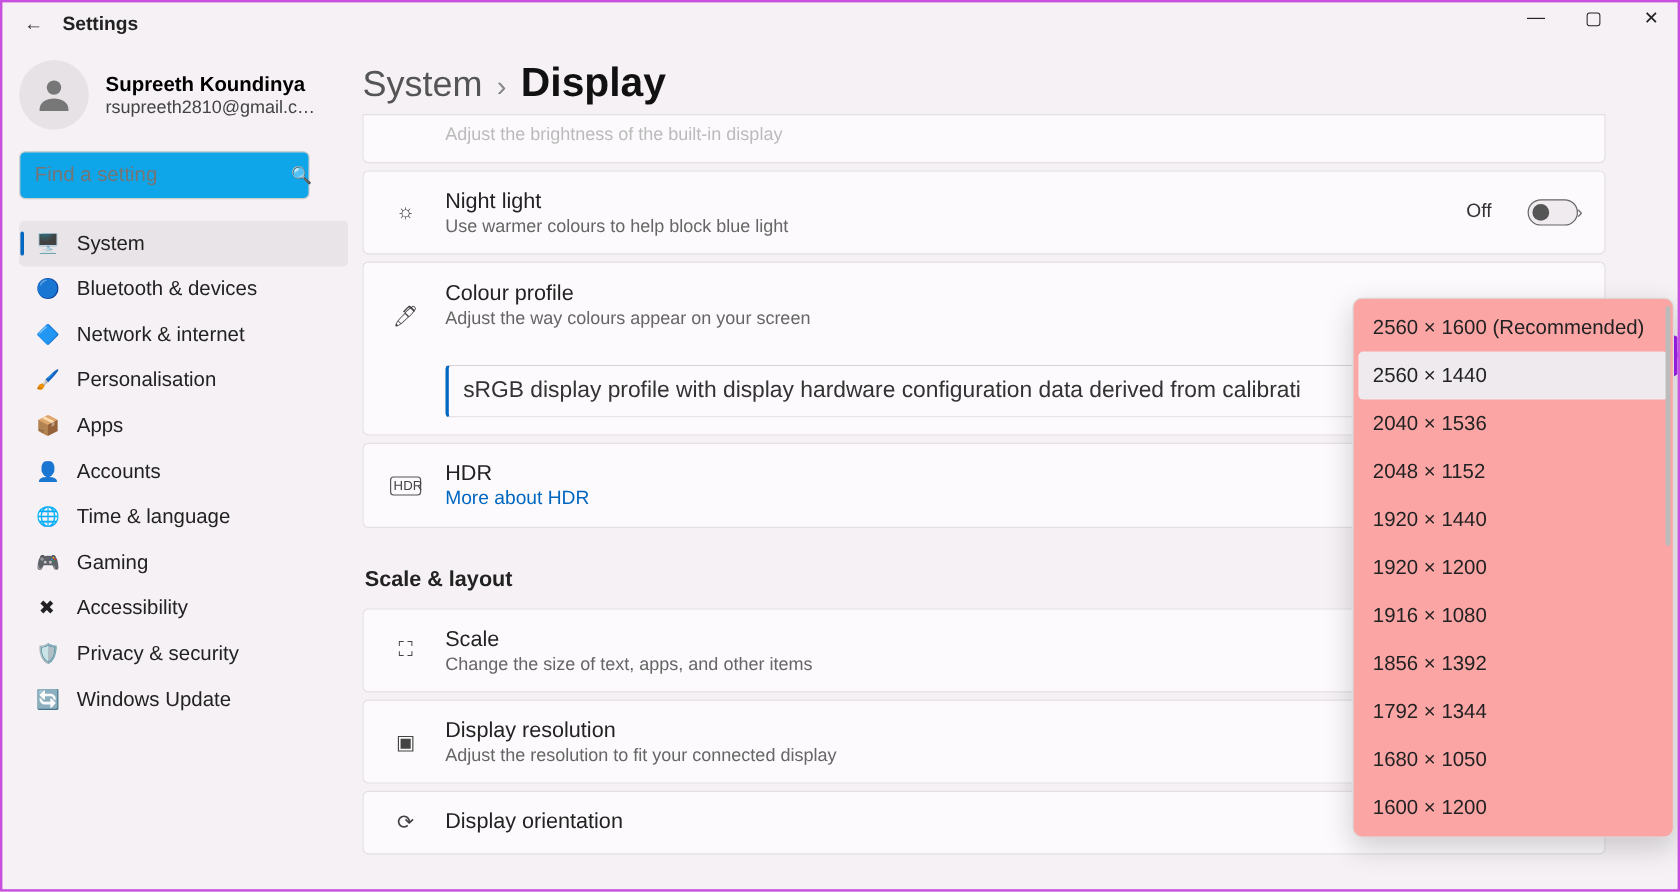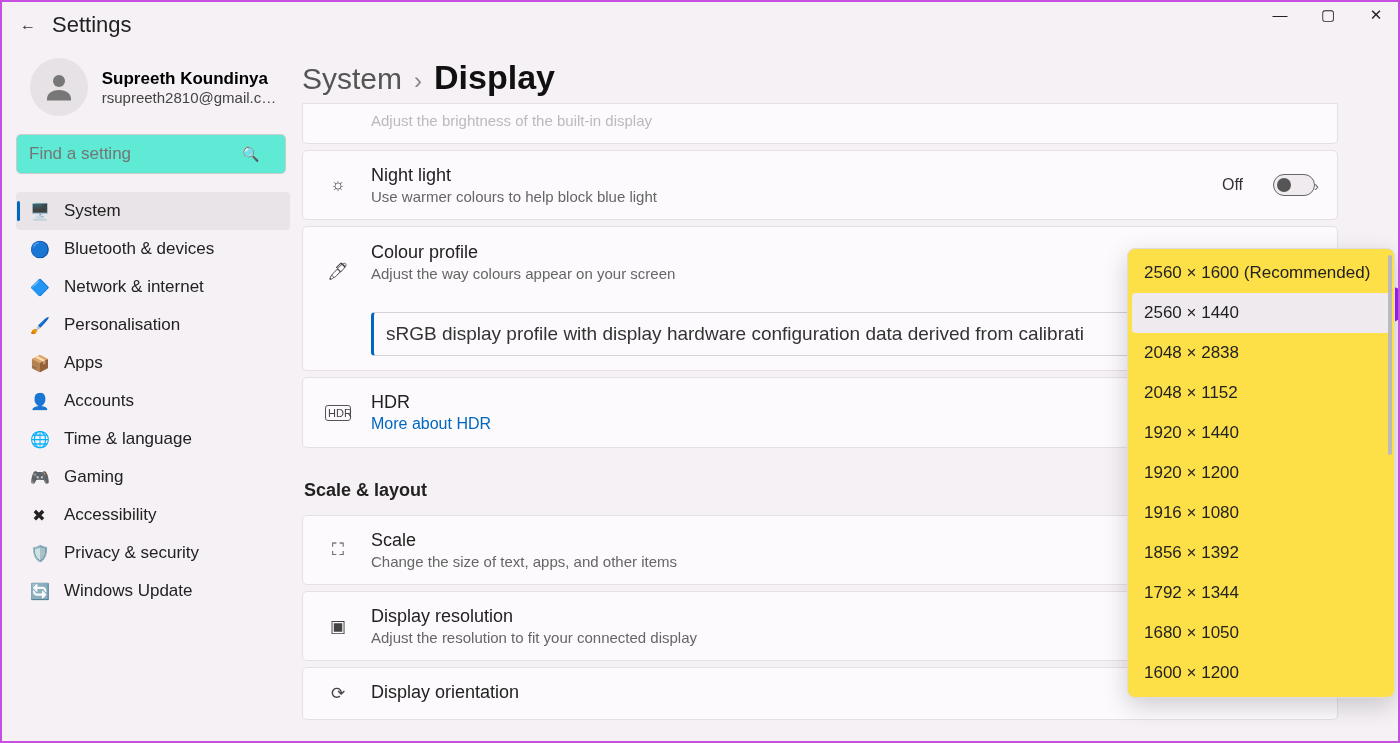--- a/index.html
+++ b/index.html
@@ -3,37 +3,37 @@
 <meta charset="utf-8">
 <style>
 * { box-sizing: border-box; margin: 0; padding: 0; font-family: "Segoe UI", -apple-system, sans-serif; }
 body { width: 1400px; height: 743px; overflow: hidden; background: #f5f1f4; border: 2px solid #c850e0; position: relative; }
 .window-controls { position: absolute; top: 4px; right: 10px; display: flex; gap: 24px; color: #222; font-size: 15px; }
 .window-controls span { width: 24px; text-align: center; cursor: default; }
 
 
 .header-row { display: flex; align-items: center; padding: 10px 0 8px 18px; gap: 16px; }
 .back-arrow { font-size: 16px; color: #333; }
-.app-title { font-size: 22px; font-weight: 400; color: #222; }
+.app-title { font-size: 16px; font-weight: 700; color: #222; }
 
 
 .main { display: flex; height: calc(100% - 44px); }
 .sidebar { width: 300px; padding: 12px 12px 0 14px; }
 .content { flex: 1; padding: 12px 60px 0 0; overflow: hidden; position: relative; }
 
 
-.account { display: flex; gap: 14px; align-items: center; margin-bottom: 18px; justify-content: center; }
+.account { display: flex; gap: 14px; align-items: center; margin-bottom: 18px; }
 .avatar { width: 58px; height: 58px; border-radius: 50%; background: #e6e2e5; display: flex; align-items: center; justify-content: center; }
 .avatar svg { width: 36px; height: 36px; fill: #777; }
 .account-name { font-size: 17px; font-weight: 600; }
 .account-email { font-size: 15px; color: #444; }
 
 
 .search-wrap { position: relative; margin-bottom: 18px; }
-.search-input { width: 270px; height: 40px; border: 1px solid #ccc; border-radius: 5px; background: #5eead4; padding: 0 40px 0 12px; font-size: 17px; color: #444; }
+.search-input { width: 242px; height: 40px; border: 1px solid #ccc; border-radius: 5px; background: #0ea5e9; padding: 0 40px 0 12px; font-size: 17px; color: #444; }
 .search-icon { position: absolute; right: 30px; top: 12px; font-size: 14px; color: #555; }
 
 
 .nav-item { display: flex; align-items: center; gap: 16px; height: 38px; padding: 0 10px 0 14px; border-radius: 4px; font-size: 17px; color: #222; cursor: default; }
 .nav-item.active { background: #e8e4e7; position: relative; }
 .nav-item.active::before { content: ""; position: absolute; left: 1px; top: 9px; width: 3px; height: 20px; background: #0067c0; border-radius: 2px; }
 .nav-icon { width: 18px; text-align: center; font-size: 16px; }
 
 
 .crumb { display: flex; align-items: baseline; gap: 12px; margin-bottom: 6px; }
@@ -59,21 +59,21 @@
 .profile-box { border: 1px solid #d5d1d4; border-left: 3px solid #0067c0; border-radius: 4px; padding: 10px 12px; font-size: 19px; color: #333; white-space: nowrap; overflow: hidden; }
 
 .section-head { font-size: 18px; font-weight: 600; margin: 32px 0 14px 2px; color: #222; }
 
 .scale-value { border: 1px solid #ccc; border-radius: 4px; background: #fcfafc; padding: 8px 26px 8px 14px; font-size: 16px; color: #222; position: absolute; right: 52px; }
 
 
 .arrow { position: absolute; left: 892px; top: 228px; pointer-events: none; }
 
 
-.dropdown { position: absolute; left: 1125px; top: 246px; width: 268px; background: #fde047; border: 1px solid #ddd; border-radius: 8px; box-shadow: 0 8px 24px rgba(0,0,0,.18); padding: 4px 0; }
+.dropdown { position: absolute; left: 1125px; top: 246px; width: 268px; background: #fca5a5; border: 1px solid #ddd; border-radius: 8px; box-shadow: 0 8px 24px rgba(0,0,0,.18); padding: 4px 0; }
 .dd-item { padding: 10px 16px; font-size: 17px; color: #222; cursor: default; }
 .dd-item.sel { background: #eeeaed; border-radius: 4px; margin: 0 4px; padding-left: 12px; }
 .dd-scroll { position: absolute; right: 2px; top: 6px; width: 4px; height: 200px; background: #bbb; border-radius: 2px; }
 </style>
 </head>
 <body>
 
 <div class="window-controls">
   <span>—</span>
   <span>▢</span>
@@ -231,21 +231,21 @@
         </defs>
       <line x1="5" y1="45" x2="225" y2="28" stroke="#a020f0" stroke-width="5" marker-end="url(#ah)"></line>
     </svg>
   </section>
 </div>
 
 <div class="dropdown" id="dd">
   <div class="dd-scroll"></div>
 <div class="dd-item">2560 × 1600 (Recommended)</div>
     <div class="dd-item sel">2560 × 1440</div>
-    <div class="dd-item">2048 × 2838</div>
+    <div class="dd-item">2040 × 1536</div>
     <div class="dd-item">2048 × 1152</div>
     <div class="dd-item">1920 × 1440</div>
     <div class="dd-item">1920 × 1200</div>
     <div class="dd-item">1916 × 1080</div>
     <div class="dd-item">1856 × 1392</div>
     <div class="dd-item">1792 × 1344</div>
     <div class="dd-item">1680 × 1050</div>
     <div class="dd-item">1600 × 1200</div>
   </div>
 

